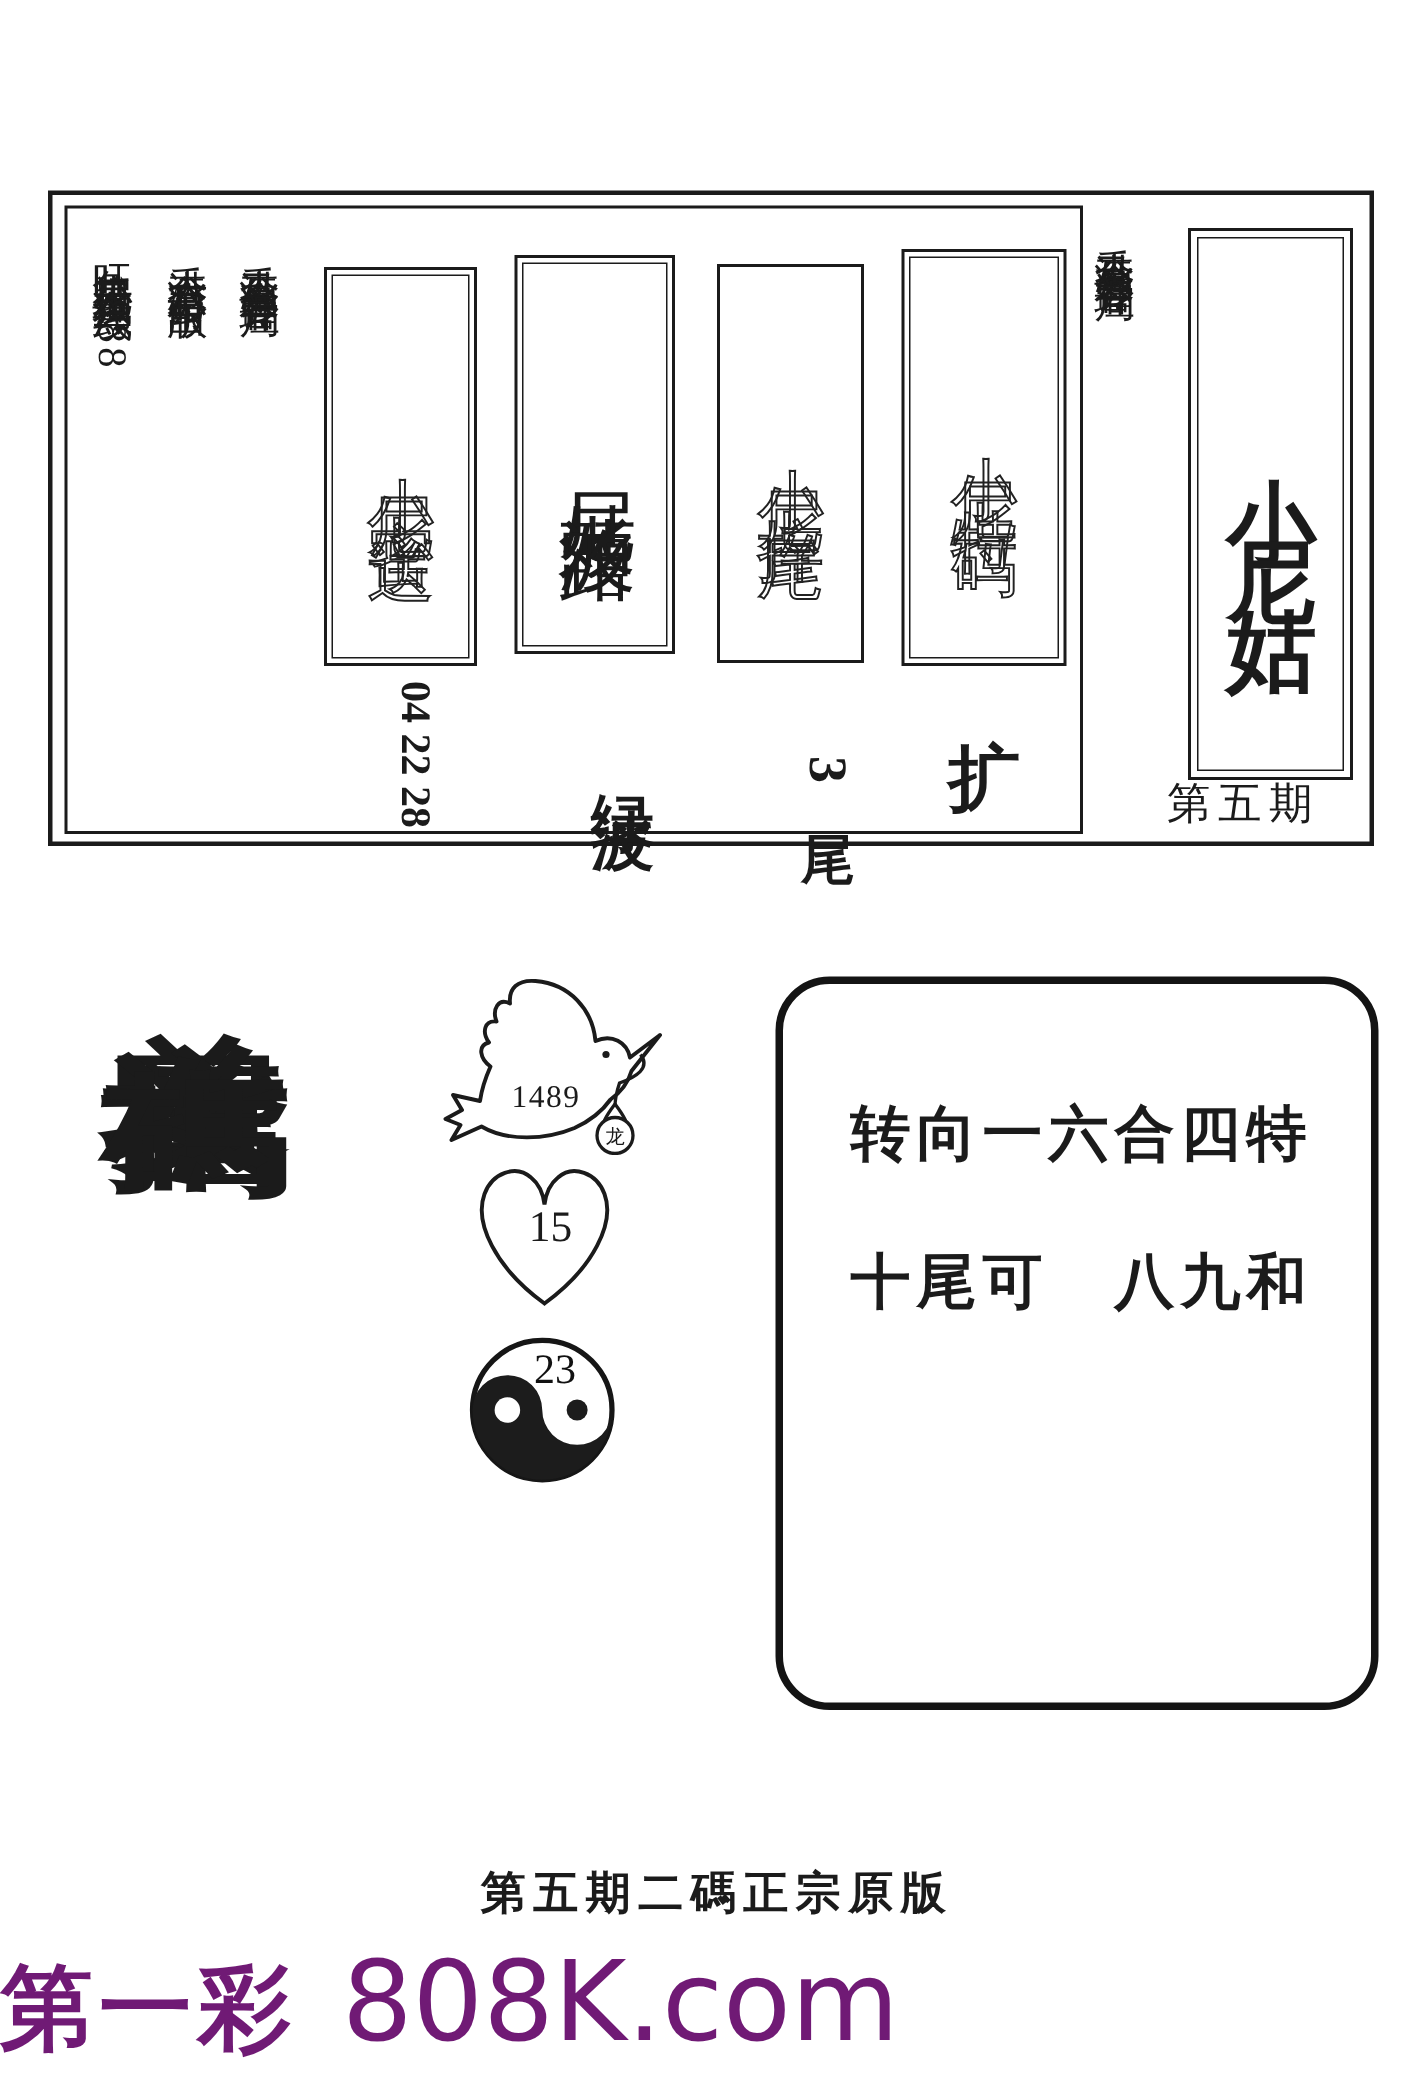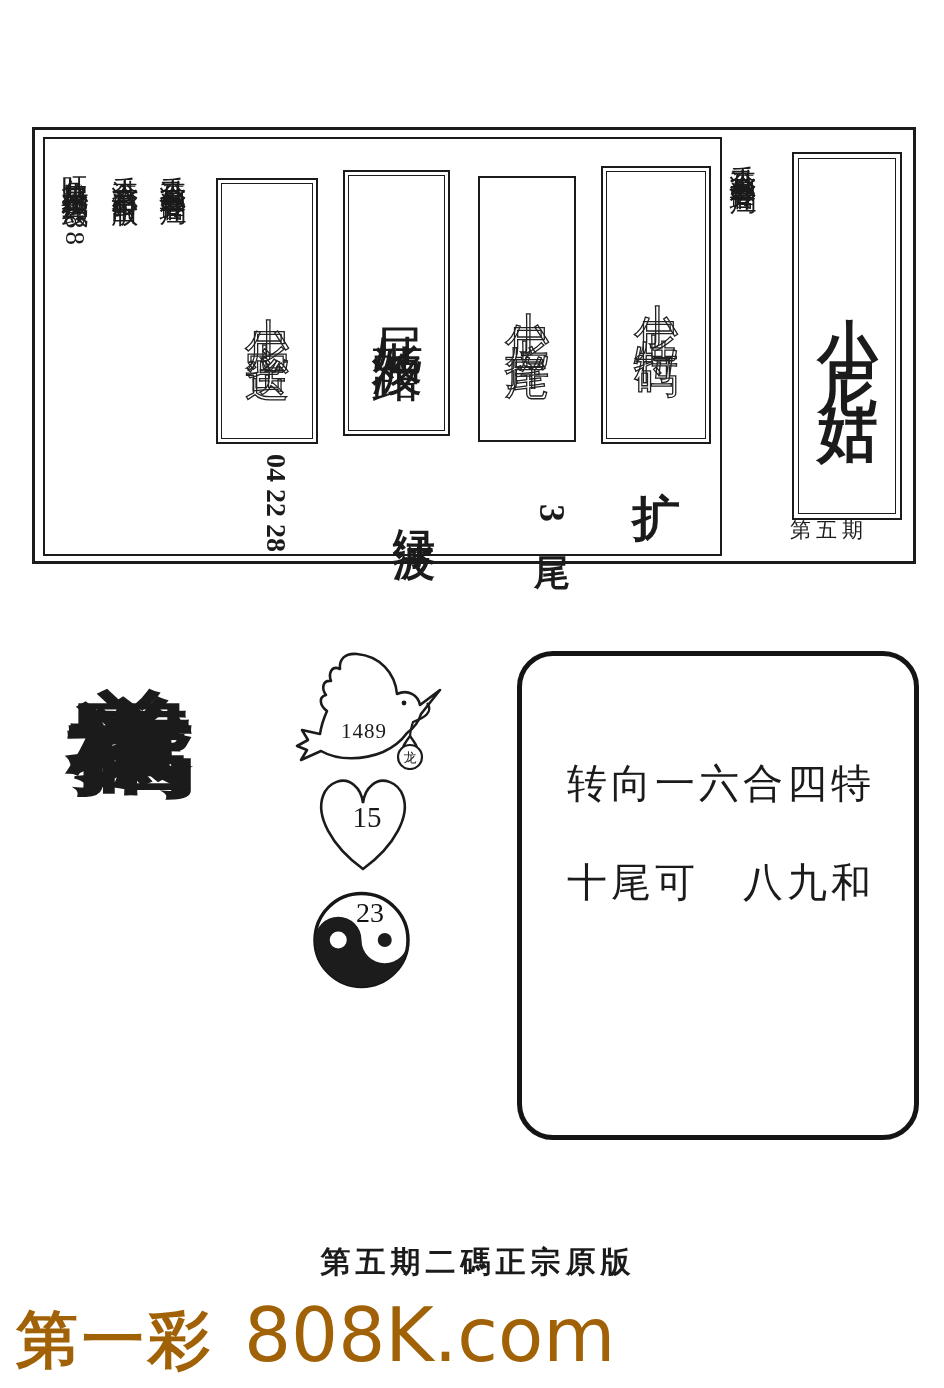--- a/index.html
+++ b/index.html
@@ -18,32 +18,32 @@
 
   .tipbox{border:2px solid #1b1b1b;display:flex;align-items:center;justify-content:center;}
   .tipbox .dblline{position:absolute;inset:3px;border:1.5px solid #1b1b1b;pointer-events:none;}
   .t-outline{-webkit-text-stroke:1.3px #222;-webkit-text-fill-color:#fff;color:#222;}
   .t-solid{color:#1b1b1b;}
   .tipval{display:flex;align-items:flex-start;justify-content:center;}
 
   .masthead-box{border:2.5px solid #1b1b1b;display:flex;align-items:center;justify-content:center;}
   .masthead-box .dblline{position:absolute;inset:4px;border:1.5px solid #1b1b1b;pointer-events:none;}
 
-  .issue{font-size:21px;letter-spacing:5px;text-align:center;}
+  .issue{font-size:29px;letter-spacing:5px;text-align:center;}
 
   .left-title{font-size:84px;font-weight:900;letter-spacing:8px;line-height:1;
               transform:scaleX(1.5);transform-origin:top left;}
 
   .verse-panel{border:5px solid #141414;border-radius:36px;}
-  .verse-line{left:36px;width:326px;text-align:center;font-size:40px;font-weight:400;
-              letter-spacing:4px;white-space:nowrap;margin-top:28px;}
+  .verse-line{left:36px;width:326px;text-align:center;font-size:40px;font-weight:700;
+              letter-spacing:4px;white-space:nowrap;}
 
   .footnote{left:12px;width:932px;text-align:center;font-size:30px;font-weight:700;letter-spacing:5px;}
 
-  .footer-brand{left:16px;top:1292px;display:flex;align-items:baseline;gap:30px;color:#a16207;}
+  .footer-brand{left:0;top:1292px;display:flex;align-items:baseline;gap:30px;color:#701a75;}
   .footer-cjk{font-size:62px;font-weight:900;letter-spacing:4px;}
   .footer-latin{font-size:74px;font-weight:400;}
 
   svg text{font-family:"Liberation Serif","DejaVu Serif",serif;}
 </style>
 </head>
 <body>
 
 <div class="canvas">
 

